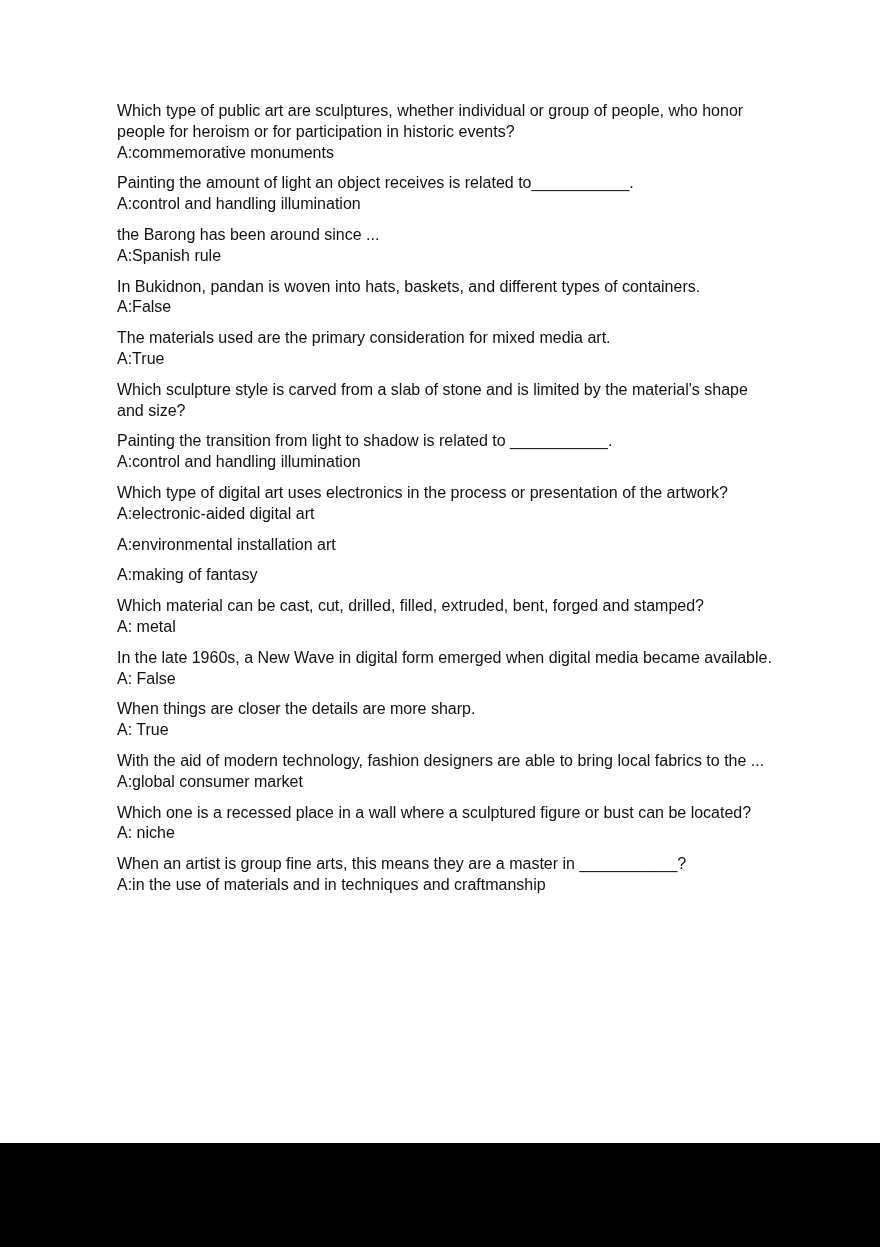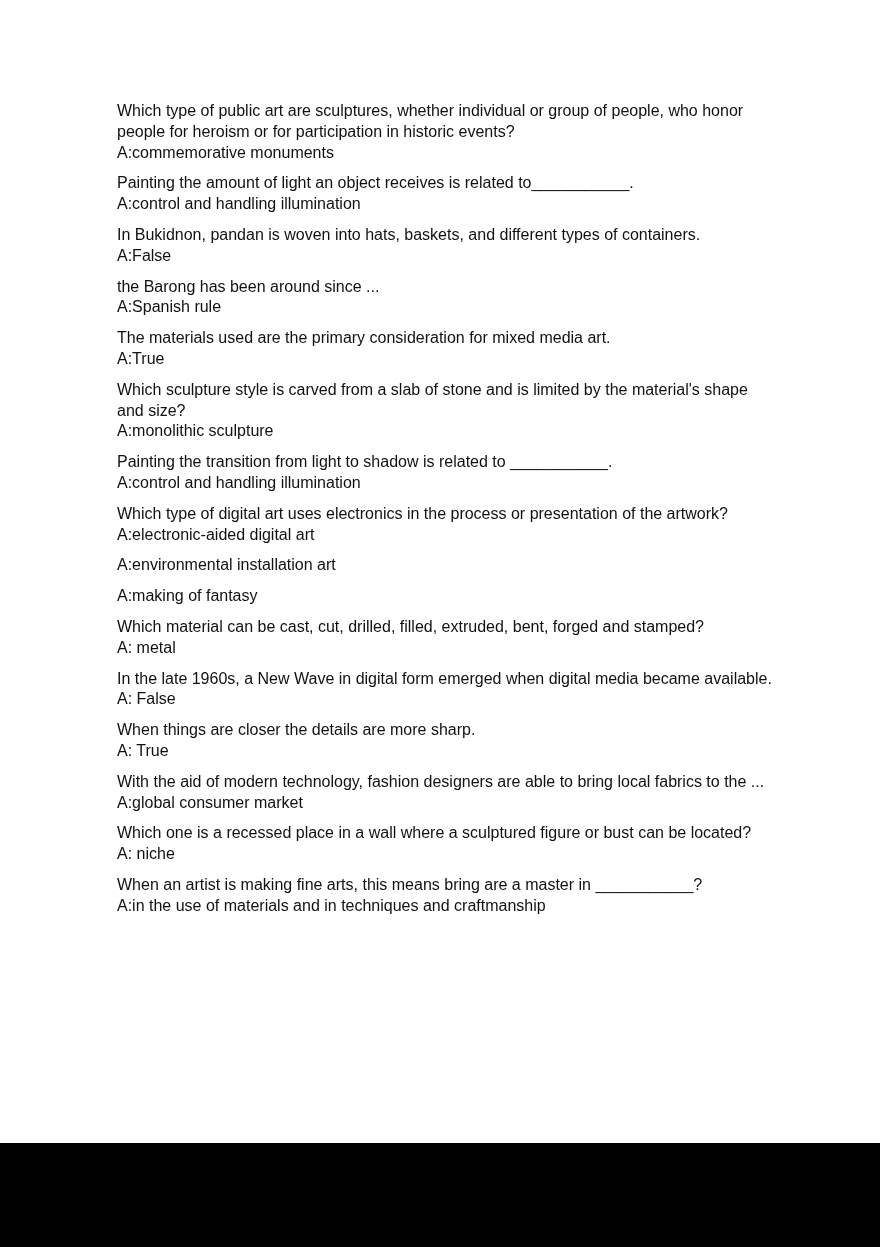--- a/index.html
+++ b/index.html
@@ -46,37 +46,36 @@
     <div class="question">Which type of public art are sculptures, whether individual or group of people, who honor people for heroism or for participation in historic events?</div>
     <div class="answer">A:commemorative monuments</div>
   </div>
 
   <div class="qa-item">
     <div class="question">Painting the amount of light an object receives is related to___________.</div>
     <div class="answer">A:control and handling illumination</div>
   </div>
 
   <div class="qa-item">
-    <div class="question">In Bukidnon, pandan is woven into hats, baskets, and different types of containers.</div>
-    <div class="answer">A:False</div>
+    <div class="question">the Barong has been around since ...</div>
+    <div class="answer">A:Spanish rule</div>
   </div>
 
   <div class="qa-item">
-    <div class="question">the Barong has been around since ...</div>
-    <div class="answer">A:Spanish rule</div>
+    <div class="question">In Bukidnon, pandan is woven into hats, baskets, and different types of containers.</div>
+    <div class="answer">A:False</div>
   </div>
 
   <div class="qa-item">
     <div class="question">The materials used are the primary consideration for mixed media art.</div>
     <div class="answer">A:True</div>
   </div>
 
   <div class="qa-item">
     <div class="question">Which sculpture style is carved from a slab of stone and is limited by the material's shape and size?</div>
-    <div class="answer">A:monolithic sculpture</div>
   </div>
 
   <div class="qa-item">
     <div class="question">Painting the transition from light to shadow is related to ___________.</div>
     <div class="answer">A:control and handling illumination</div>
   </div>
 
   <div class="qa-item">
     <div class="question">Which type of digital art uses electronics in the process or presentation of the artwork?</div>
     <div class="answer">A:electronic-aided digital art</div>
@@ -109,18 +108,18 @@
     <div class="question">With the aid of modern technology, fashion designers are able to bring local fabrics to the ...</div>
     <div class="answer">A:global consumer market</div>
   </div>
 
   <div class="qa-item">
     <div class="question">Which one is a recessed place in a wall where a sculptured figure or bust can be located?</div>
     <div class="answer">A: niche</div>
   </div>
 
   <div class="qa-item">
-    <div class="question">When an artist is making fine arts, this means bring are a master in ___________?</div>
+    <div class="question">When an artist is group fine arts, this means they are a master in ___________?</div>
     <div class="answer">A:in the use of materials and in techniques and craftmanship</div>
   </div>
 </div>
 
 <div class="bottom-bar" style="background: rgb(0, 0, 0);"></div>
 
 </body></html>

